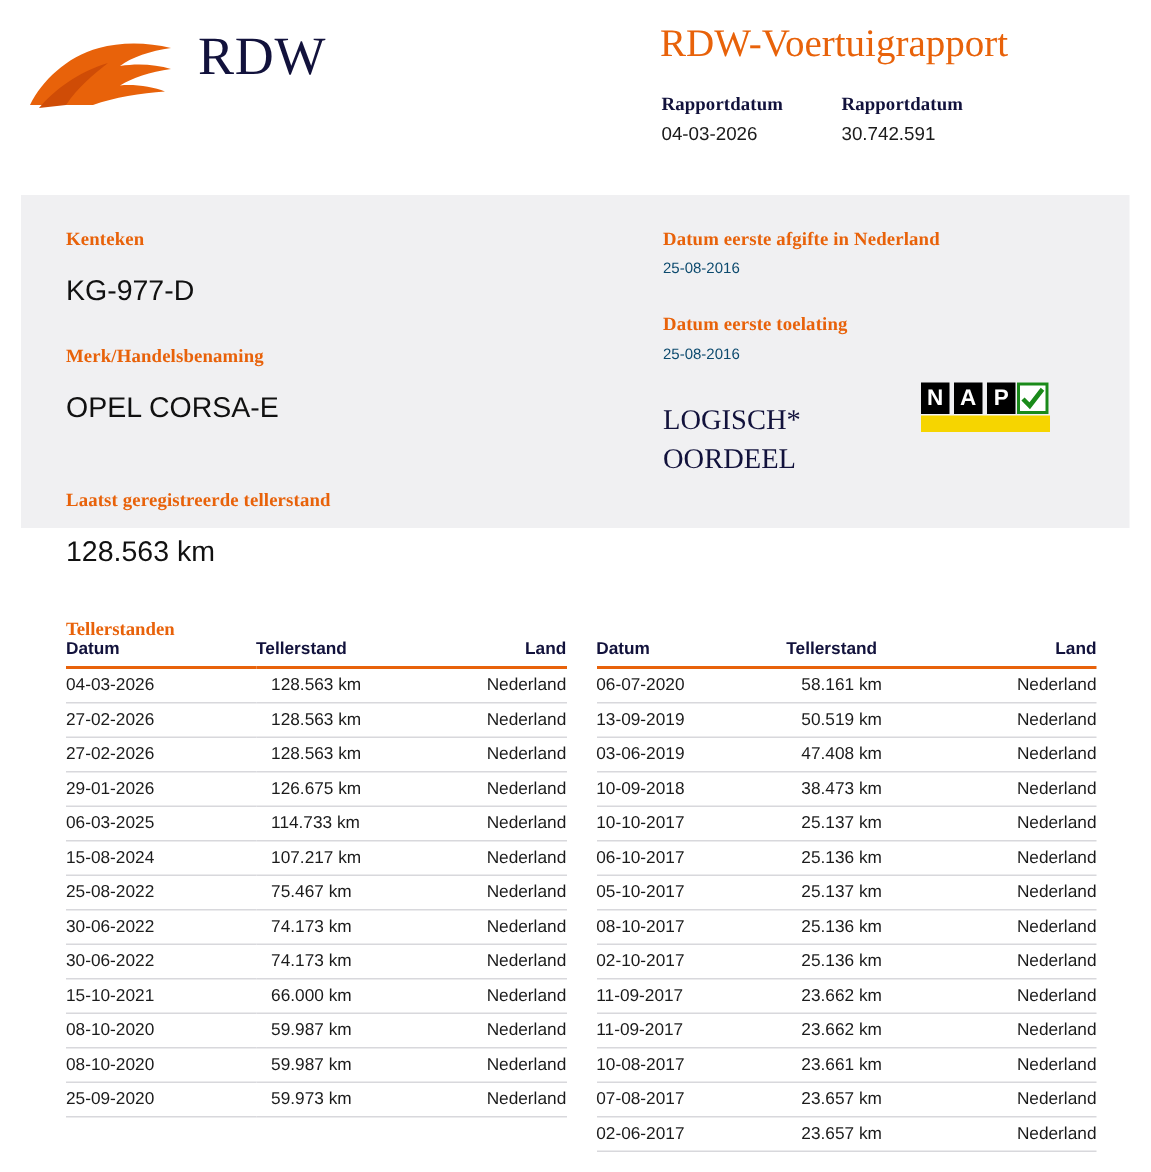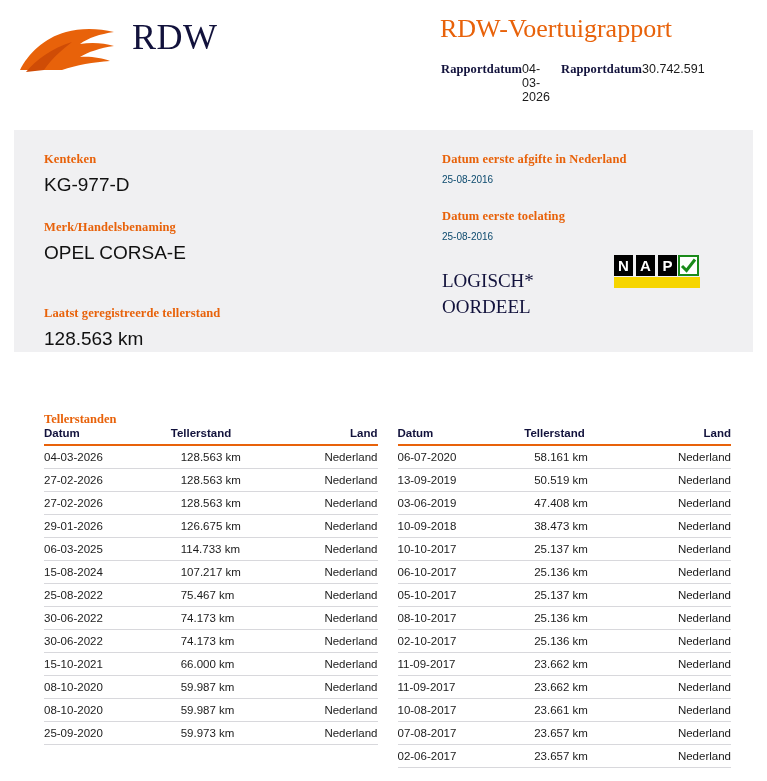--- a/index.html
+++ b/index.html
@@ -61,21 +61,21 @@
     font-weight: 400;
     white-space: nowrap;
   }
   .meta-row {
     position: absolute;
     left: 441px;
     top: 62px;
     display: flex;
     gap: 20px;
   }
-  .meta-col { display: flex; flex-direction: row; }
+  .meta-col { display: flex; flex-direction: column; }
   .meta-label {
     font-family: "Liberation Serif", serif;
     font-size: 12.5px;
     font-weight: bold;
     color: #12123c;
     letter-spacing: 0.1px;
     margin-bottom: 5px;
   }
   .meta-value {
     font-size: 12.5px;
@@ -94,21 +94,21 @@
   .sum-label {
     font-family: "Liberation Serif", serif;
     font-weight: bold;
     font-size: 12.5px;
     color: #e8620a;
     letter-spacing: 0.1px;
   }
   .sum-value-lg {
     font-size: 19px;
     color: #111;
-    margin-top: 7px;
+    margin-top: 17px;
     font-weight: 400;
   }
   .sum-value-sm {
     font-size: 10px;
     color: #0c4a6e;
     margin-top: 7px;
   }
   .sum-left { position: absolute; left: 30px; top: 22px; width: 340px; }
   .block-2 { margin-top: 24px; }
   .block-3 { margin-top: 42px; }

